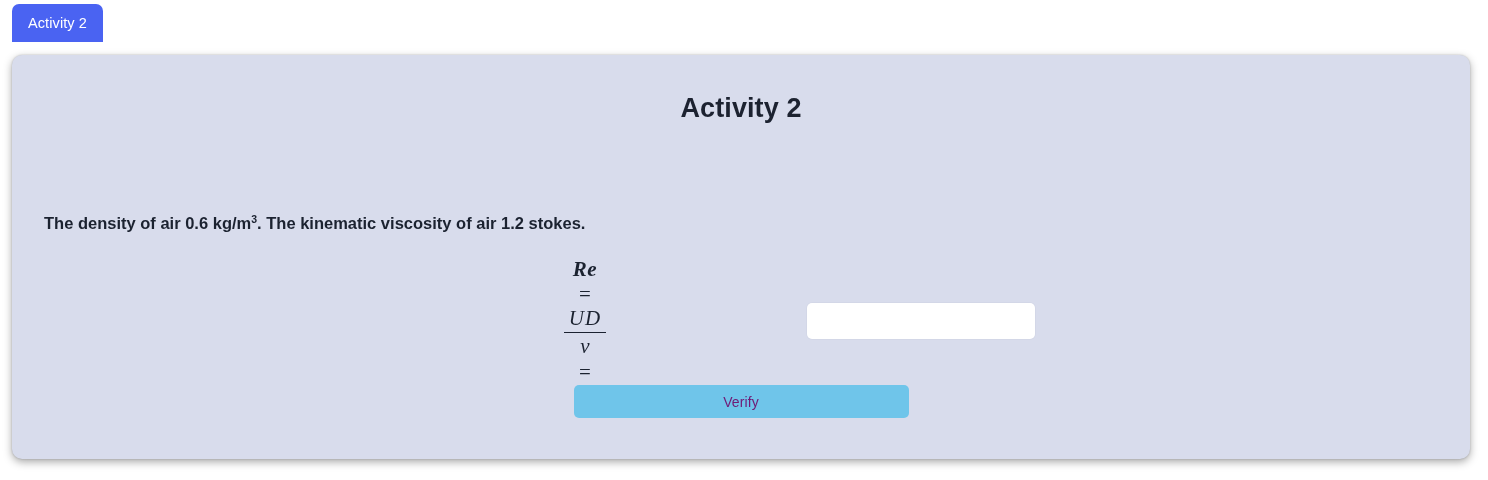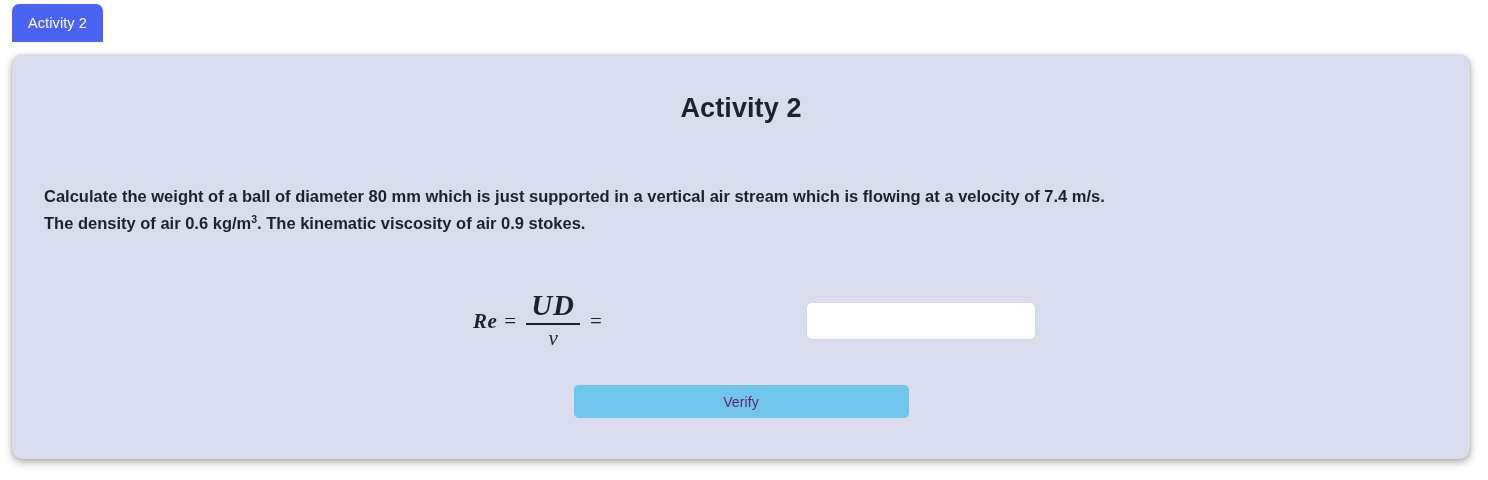--- a/index.html
+++ b/index.html
@@ -98,47 +98,47 @@
 
   .formula {
     font-family: "Liberation Serif", "DejaVu Serif", serif;
     font-style: italic;
     font-size: 21px;
     color: #1b2230;
     display: flex;
     align-items: center;
     white-space: nowrap;
     width: 250px;
-    justify-content: flex-start;
+    justify-content: center;
     padding-left: 26px;
     box-sizing: border-box;
+    flex-direction: column;
   }
   .formula .sym {
     font-weight: 700;
     letter-spacing: 0.5px;
   }
   .formula .eq {
     font-style: normal;
     margin: 0 7px;
     font-weight: 400;
   }
   .frac {
     display: inline-flex;
     flex-direction: column;
     align-items: center;
     vertical-align: middle;
     margin: 0 3px;
     position: relative;
     top: -1px;
   }
   .frac .num {
-    font-size: 29px;
+    font-size: 21px;
     padding: 0 5px 1px 5px;
     letter-spacing: 1px;
-    font-weight: bold;
   }
   .frac .bar {
     width: 100%;
     height: 1.4px;
     background: #1b2230;
   }
   .frac .den {
     font-size: 21px;
     padding: 1px 5px 0 5px;
   }
@@ -191,23 +191,22 @@
   <div class="tab">
     <span>Activity 2</span>
   </div>
 </div>
 
 <div class="panel">
 
   <div class="panel-title">Activity 2</div>
 
   <div class="prompt">
-    <span>Calculate the weight of a ball of diameter 80 mm which is just supported in a vertical air stream which is flowing at a velocity of 7.4 m/s.</span>
     <br>
-    <span>The density of air 0.6 kg/m</span><sup>3</sup><span>. The kinematic viscosity of air 0.9 stokes.</span>
+    <span>The density of air 0.6 kg/m</span><sup>3</sup><span>. The kinematic viscosity of air 1.2 stokes.</span>
   </div>
 
   <div class="answer-row">
 
     <div class="formula">
       <span class="sym">Re</span>
       <span class="eq">=</span>
       <span class="frac">
         <span class="num">UD</span>
         <span class="bar"></span>

